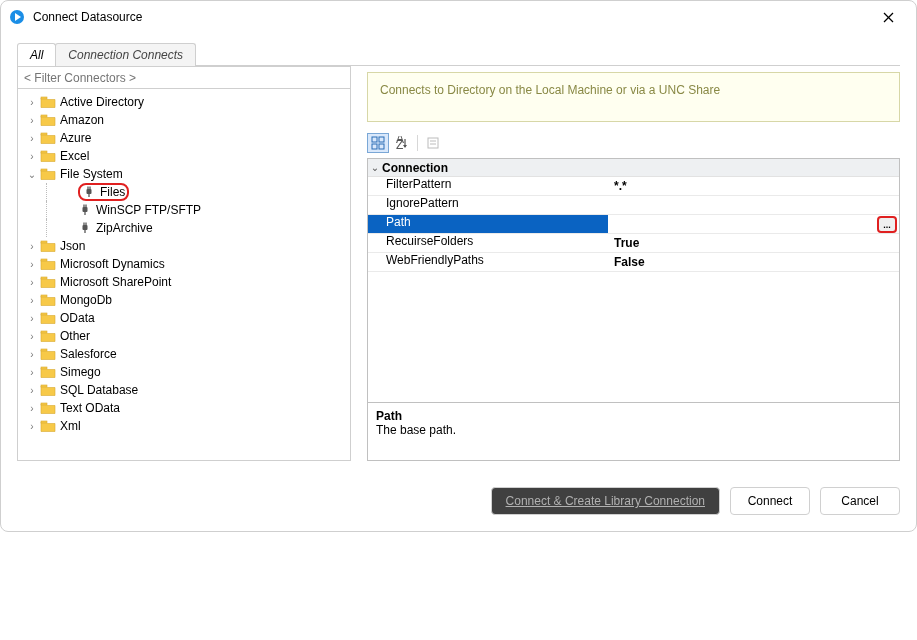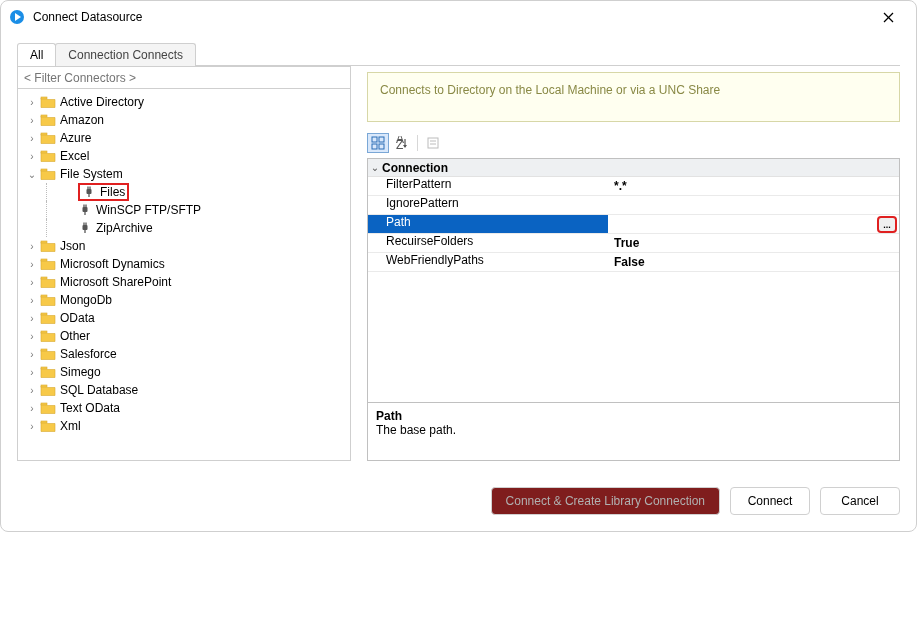--- a/index.html
+++ b/index.html
@@ -4,35 +4,35 @@
 <style>
 * { box-sizing: border-box; margin: 0; padding: 0; font-family: "Segoe UI", Tahoma, sans-serif; font-size: 12px; }
 body { background: #ffffff; width: 917px; height: 640px; overflow: hidden; }
 .window { width: 917px; height: 532px; border: 1px solid #cfcfcf; border-radius: 8px; display: flex; flex-direction: column; background: #fff; }
 .titlebar { display: flex; align-items: center; height: 32px; padding: 0 8px; }
 .app-icon { width: 16px; height: 16px; margin-right: 8px; display: inline-flex; align-items: center; justify-content: center; }
 .title { color: #000; }
 .titlebar-spacer { flex: 1; }
 .close-btn { width: 40px; height: 28px; display: flex; align-items: center; justify-content: center; cursor: pointer; }
 .content { flex: 1; display: flex; flex-direction: column; padding: 8px 16px 12px 16px; }
-.tabstrip { display: flex; height: 24px; align-items: flex-end; }
+.tabstrip { display: flex; height: 24px; align-items: flex-end; font-style: italic; }
 .tab { padding: 4px 12px; border: 1px solid #cfcfcf; border-bottom: none; background: #fff; margin-right: -1px; cursor: pointer; position: relative; top: 1px; border-top-left-radius: 3px; border-top-right-radius: 3px; }
 .tab.inactive { background: #f4f4f4; color: #444; }
 .tab.active { background: #fff; z-index: 2; }
 .panes { display: flex; gap: 16px; flex: 1; border-top: 1px solid #cfcfcf; padding-top: 0; }
 .left-pane { width: 334px; border: 1px solid #cfcfcf; margin-top: 0; background: #fff; display: flex; flex-direction: column; }
 .filter-input { width: 100%; height: 22px; border: none; border-bottom: 1px solid #cfcfcf; padding: 2px 6px; color: #888; outline: none; font-size: 12px; }
 .tree { flex: 1; overflow: auto; padding: 4px 2px; }
 .tree-item { display: flex; align-items: center; height: 18px; cursor: pointer; white-space: nowrap; }
 .expander { width: 12px; height: 12px; display: inline-flex; align-items: center; justify-content: center; color: #7a7a7a; font-size: 10px; margin-right: 2px; }
 .folder-icon { width: 16px; height: 14px; display: inline-block; margin-right: 4px; }
 .plug-icon { width: 14px; height: 14px; display: inline-flex; align-items: center; justify-content: center; margin-right: 4px; }
 .indent-0 { padding-left: 6px; }
 .indent-1 { padding-left: 26px; }
-.selected-box { border: 2px solid #e02020; border-radius: 0; padding: 0 2px; display: inline-flex; align-items: center; }
+.selected-box { border: 2px solid #e02020; border-radius: 8px; padding: 0 2px; display: inline-flex; align-items: center; }
 .right-pane { flex: 1; display: flex; flex-direction: column; gap: 4px; padding-top: 6px; }
 .info-banner { background: #fffff0; border: 1px solid #d7d7a7; padding: 10px 12px; color: #898945; height: 50px; }
 .prop-toolbar { display: flex; align-items: center; height: 22px; gap: 2px; margin-top: 6px; }
 .tb-btn { width: 22px; height: 20px; display: inline-flex; align-items: center; justify-content: center; border: 1px solid transparent; cursor: pointer; }
 .tb-btn.active { border: 1px solid #7aa7d6; background: #d9e8fb; }
 .tb-sep { width: 1px; height: 16px; background: #d7d7d7; margin: 0 2px; }
 .prop-grid { flex: 1; border: 1px solid #c0c0c0; display: flex; flex-direction: column; }
 .prop-body { flex: 1; overflow: auto; }
 .cat-row { display: flex; align-items: center; background: #eef0f2; height: 18px; border-bottom: 1px solid #e2e2e2; }
 .cat-exp { width: 14px; text-align: center; color: #555; font-size: 10px; }
@@ -40,21 +40,21 @@
 .prop-row { display: flex; height: 19px; border-bottom: 1px solid #eaeaea; }
 .prop-name { width: 240px; padding-left: 18px; color: #000; }
 .prop-val { flex: 1; padding-left: 6px; font-weight: 600; color: #000; position: relative; display: flex; align-items: center; }
 .prop-row.selected .prop-name { background: #0a63c2; color: #fff; }
 .prop-row.selected .prop-val { background: #fff; }
 .ellipsis-btn { position: absolute; right: 2px; top: 1px; width: 20px; height: 17px; border: 2px solid #e02020; border-radius: 4px; background: #efefef; display: inline-flex; align-items: center; justify-content: center; font-size: 9px; cursor: pointer; }
 .prop-desc { border-top: 1px solid #c0c0c0; padding: 6px 8px; height: 58px; }
 .prop-desc-title { font-weight: 700; }
 .footer { display: flex; justify-content: flex-end; gap: 10px; padding: 14px 16px 16px 0; }
 .btn { min-width: 80px; height: 28px; border: 1px solid #d0d0d0; border-radius: 4px; background: #fff; cursor: pointer; padding: 0 14px; }
-.btn[disabled] { color: #b0b0b0; background: #7f1d1d; cursor: default; }
+.btn[disabled] { color: #b0b0b0; background: #404040; cursor: default; text-decoration: underline; }
 svg { display: block; }
 </style>
 </head>
 <body>
 <div class="window">
 
 <div class="titlebar">
   <span class="app-icon">
     <svg width="16" height="16" viewBox="0 0 16 16">
           <circle cx="8" cy="8" r="7" fill="#1b8ee6"></circle>

